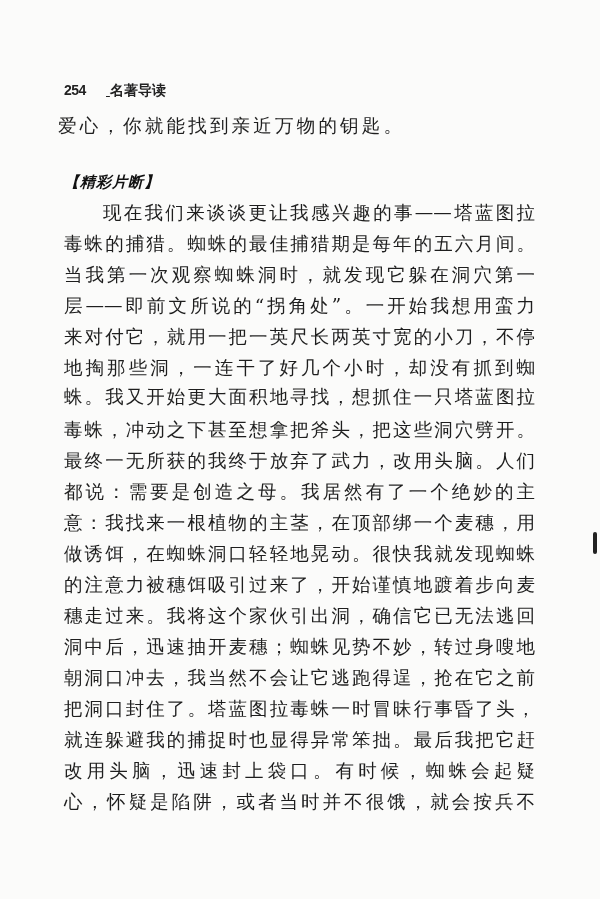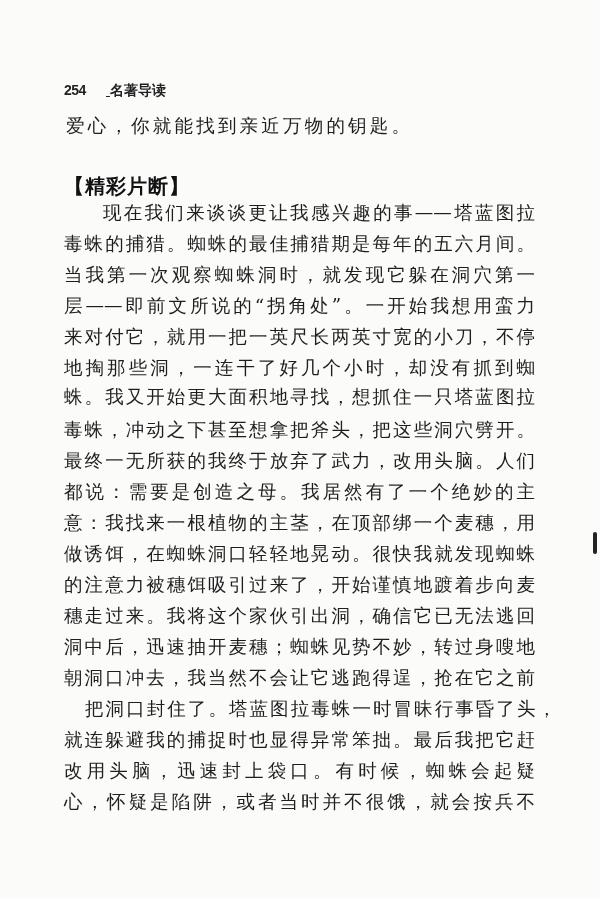--- a/index.html
+++ b/index.html
@@ -24,25 +24,25 @@
       position: absolute;
       left: 64px;
       width: 471px;
       font-size: 18.5px;
       line-height: 22px;
       white-space: nowrap;
       text-align: justify;
       text-align-last: justify;
       color: #1e1e1e;
     }
-    .line.first-line { left: 66px; width: 250px; text-align: center; text-align-last: left; letter-spacing: 3.2px; }
+    .line.first-line { left: 58px; width: 250px; text-align: center; text-align-last: left; letter-spacing: 3.2px; }
     .line.indent { left: 103px; width: 432px; }
     .section-heading {
       position: absolute; left: 64px; top: 173px;
-      font-size: 20px; font-weight: bold; 
+      font-size: 15px; font-weight: bold; font-style: italic;
       color: #111; letter-spacing: 1px;
       white-space: nowrap;
     }
     .scan-mark {
       position: absolute; left: 593px; top: 532px;
       width: 4px; height: 22px;
       background: #222; border-radius: 2px;
     }
   </style>
 </head>
@@ -67,19 +67,19 @@
   <div class="line" style="top:388px;font-family:Liberation Mono, monospace;">蛛。我又开始更大面积地寻找，想抓住一只塔蓝图拉</div>
   <div class="line" style="top:419px;">毒蛛，冲动之下甚至想拿把斧头，把这些洞穴劈开。</div>
   <div class="line" style="top:450px;">最终一无所获的我终于放弃了武力，改用头脑。人们</div>
   <div class="line" style="top:481px;">都说：需要是创造之母。我居然有了一个绝妙的主</div>
   <div class="line" style="top:512px;">意：我找来一根植物的主茎，在顶部绑一个麦穗，用</div>
   <div class="line" style="top:543px;">做诱饵，在蜘蛛洞口轻轻地晃动。很快我就发现蜘蛛</div>
   <div class="line" style="top:574px;">的注意力被穗饵吸引过来了，开始谨慎地踱着步向麦</div>
   <div class="line" style="top:605px;">穗走过来。我将这个家伙引出洞，确信它已无法逃回</div>
   <div class="line" style="top:636px;">洞中后，迅速抽开麦穗；蜘蛛见势不妙，转过身嗖地</div>
   <div class="line" style="top:667px;">朝洞口冲去，我当然不会让它逃跑得逞，抢在它之前</div>
-  <div class="line" style="top:698px;margin-left:21px;">把洞口封住了。塔蓝图拉毒蛛一时冒昧行事昏了头，</div>
+  <div class="line" style="top:698px;">把洞口封住了。塔蓝图拉毒蛛一时冒昧行事昏了头，</div>
   <div class="line" style="top:729px;">就连躲避我的捕捉时也显得异常笨拙。最后我把它赶</div>
   <div class="line" style="top:760px;">改用头脑，迅速封上袋口。有时候，蜘蛛会起疑</div>
   <div class="line" style="top:791px;">心，怀疑是陷阱，或者当时并不很饿，就会按兵不</div>
 </div>
 
 <div class="scan-mark"></div>
 
 </body></html>

